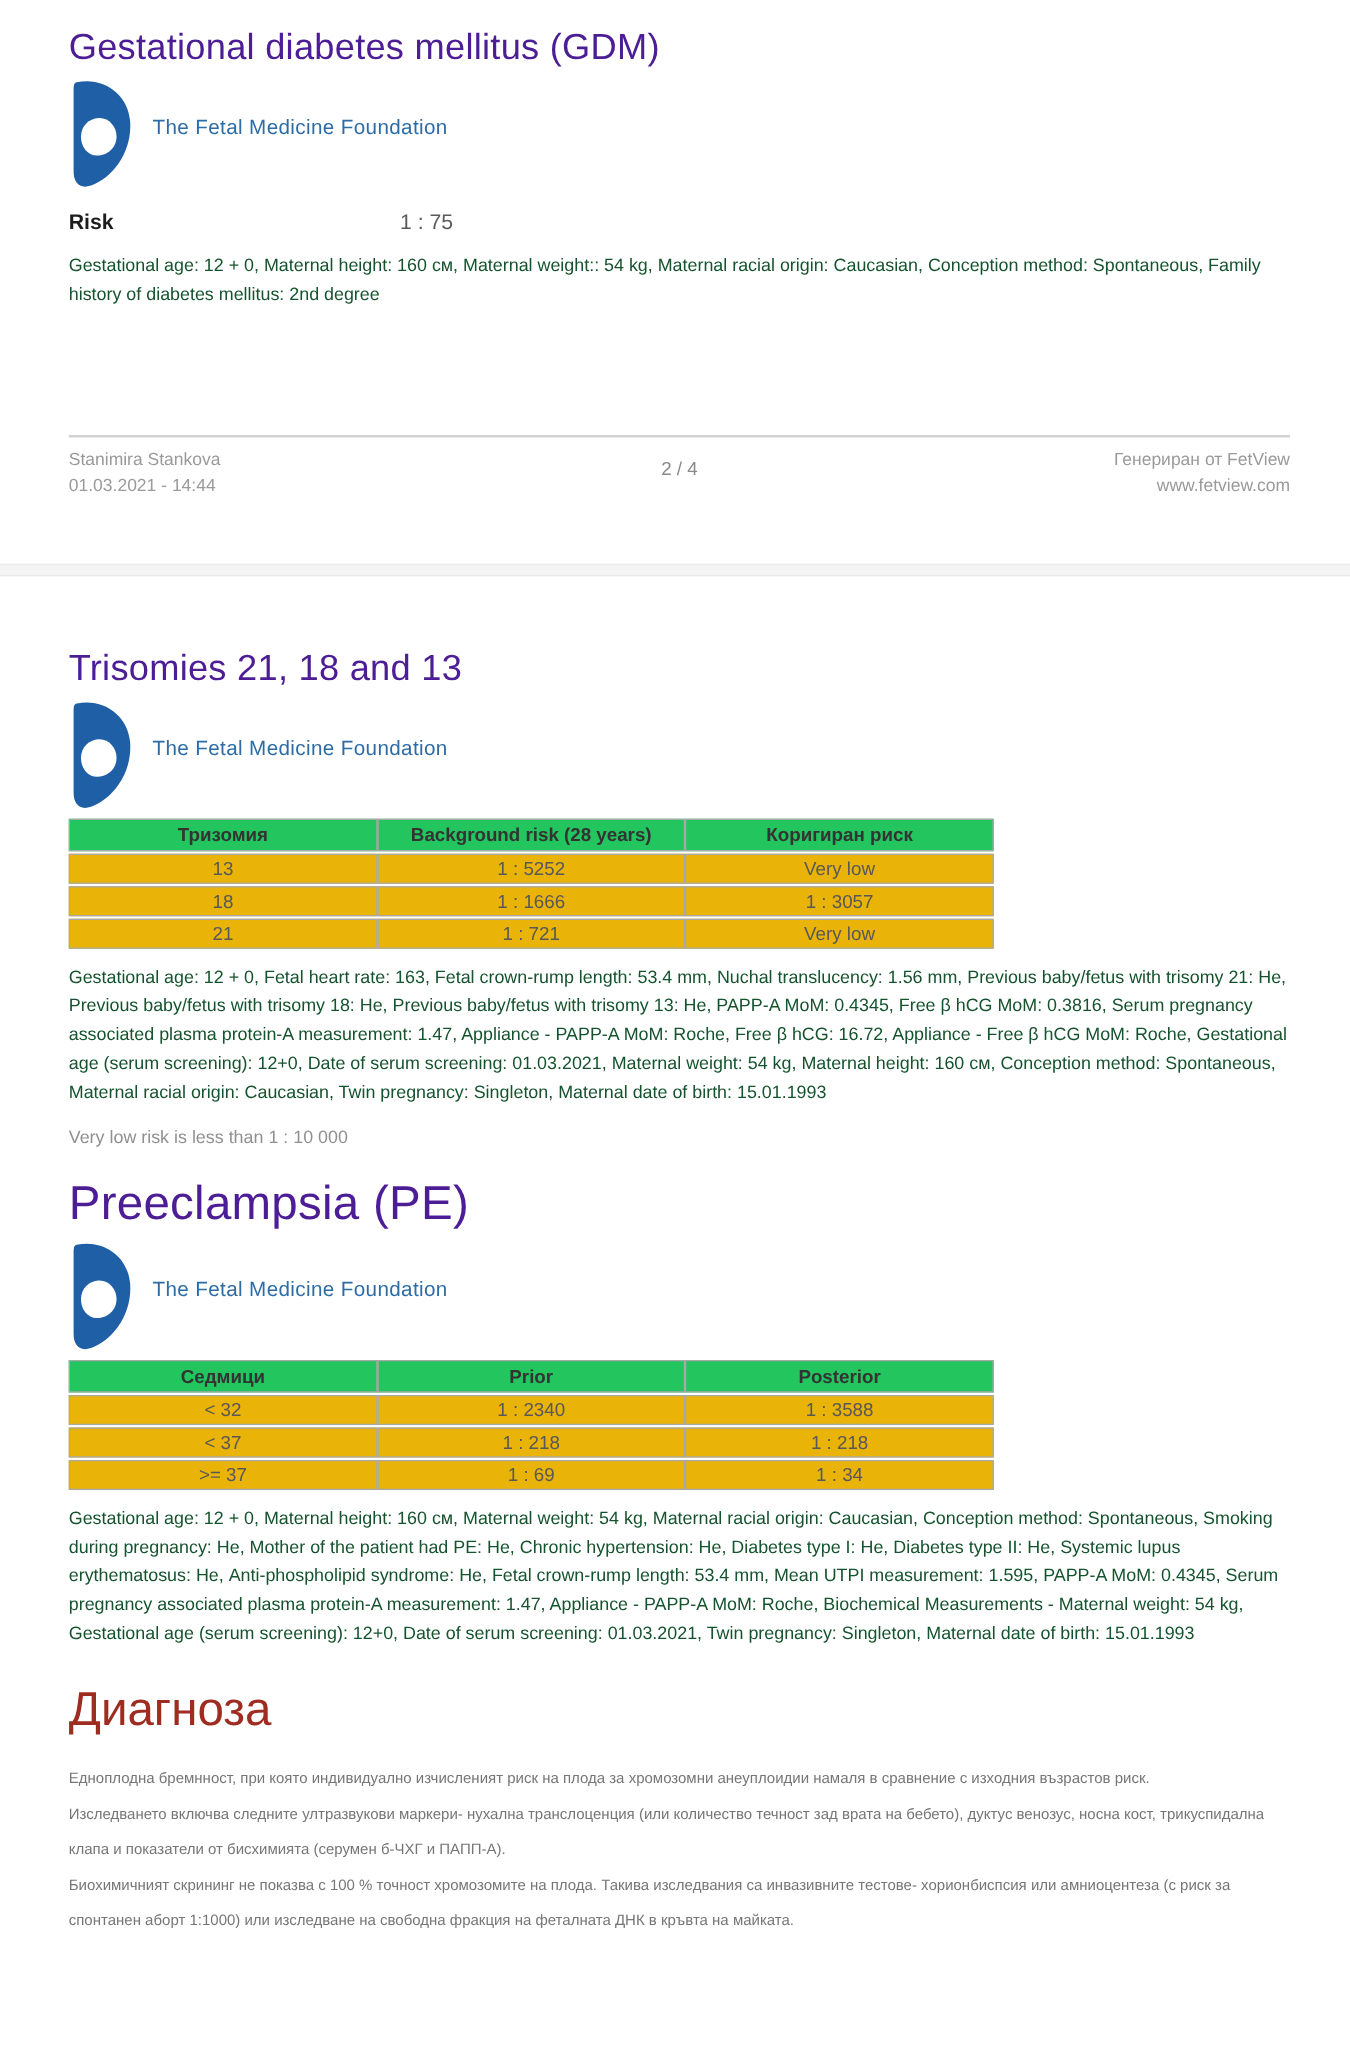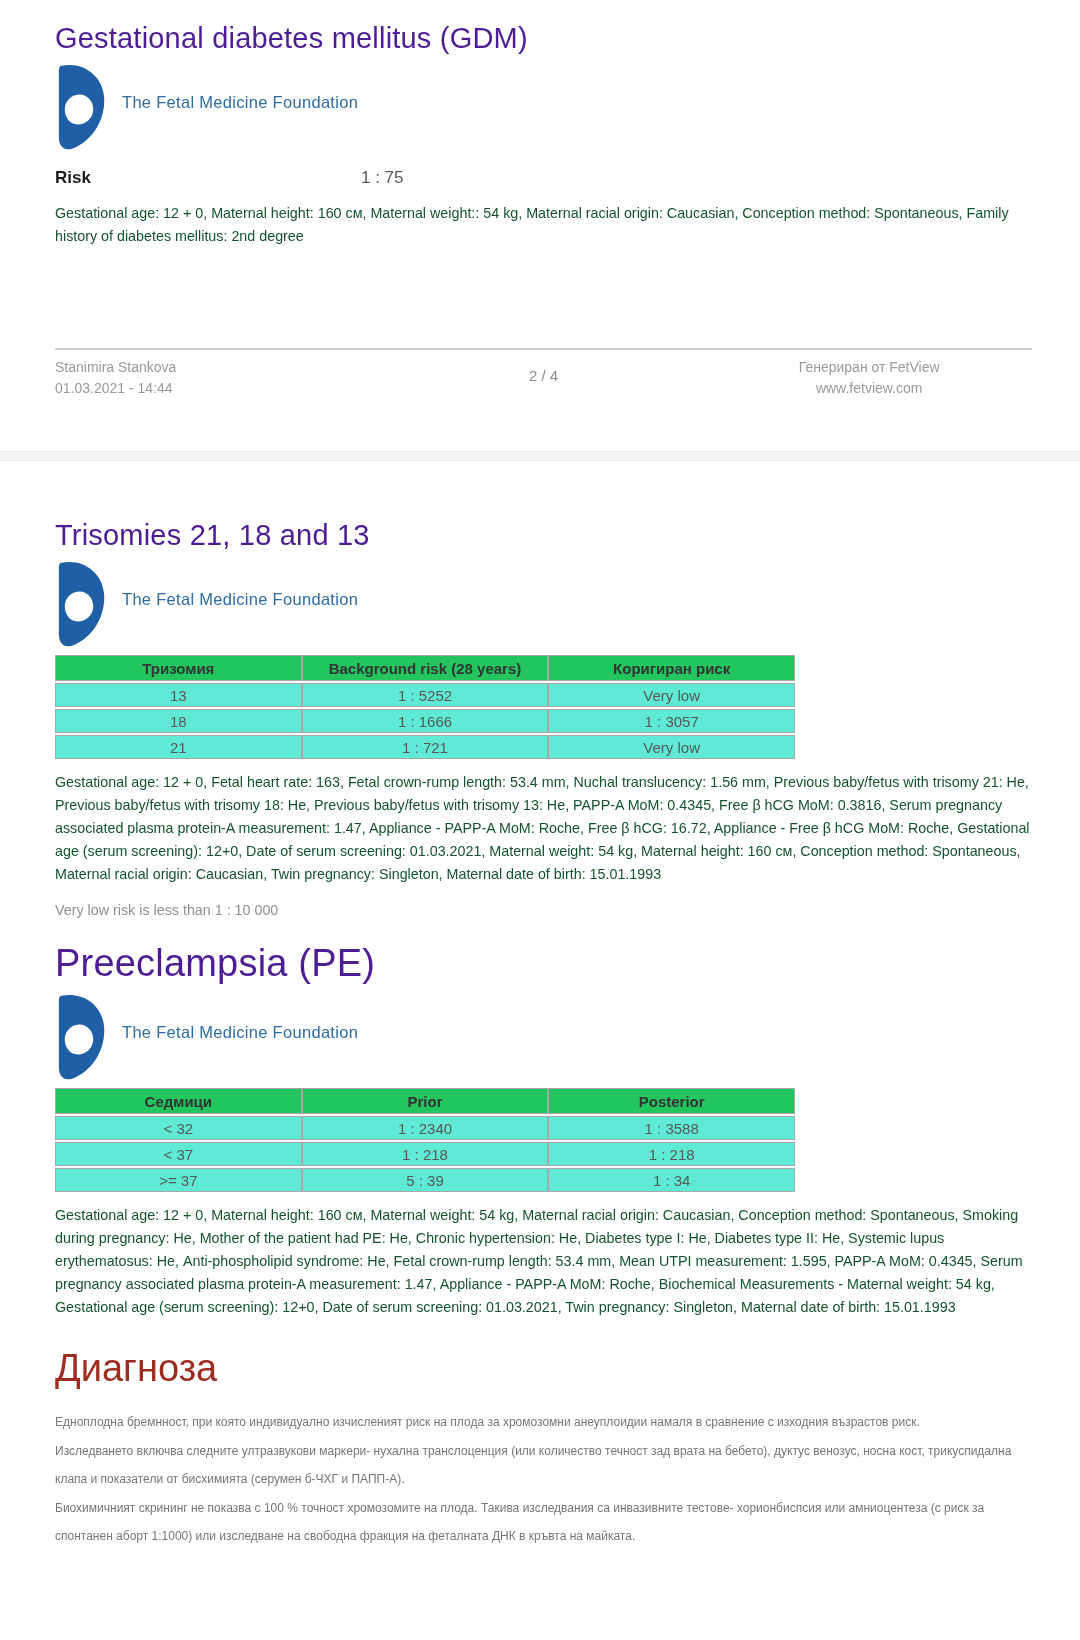--- a/index.html
+++ b/index.html
@@ -18,54 +18,54 @@
   .h1-lg { font-size: 38px; }
   .h-red  { color: #9e2c20; font-weight: 400; font-size: 38px; }
 
   .logo-row { display: flex; align-items: center; margin-top: 9px; }
   .logo-svg { width: 53px; height: 87px; flex: 0 0 auto; }
   .fmf-label {
     color: #2d6ca5; font-size: 16.5px; margin-left: 14px; margin-top: -10px;
     letter-spacing: 0.3px;
   }
 
-  .risk-row { display: flex; margin-top: 17px; gap: 41px; }
+  .risk-row { display: flex; margin-top: 17px; }
   .risk-label { font-weight: 700; font-size: 17px; color: #1c1c1c; width: 265px; }
   .risk-value { font-size: 17px; color: #5a5a5a; }
 
   .detail-par {
     margin-top: 14px; font-size: 14.3px; line-height: 23px; color: #14532d;
     max-width: 985px;
   }
 
   .footer-rule {
     margin-top: 100px; height: 2px; background: #d2d2d2; width: 100%;
   }
   .footer { display: flex; margin-top: 7px; font-size: 14px; color: #9a9a9a; line-height: 21px; }
   .footer-left { flex: 1; }
   .footer-center { flex: 1; text-align: center; color: #8a8a8a; font-size: 15px; padding-top: 8px; }
-  .footer-right { flex: 1; text-align: center; }
+  .footer-right { flex: 1; text-align: right; }
 
   .page-break {
     margin: 52px 0 0 -55px; width: 1080px; height: 10px;
     background: #f4f4f4; border-top: 1px solid #eaeaea; border-bottom: 1px solid #eaeaea;
   }
 
   .sect-gap { margin-top: 58px; }
 
   table.risk-table {
     margin-top: 5px; width: 740px; border-collapse: separate; border-spacing: 0 2px;
     font-size: 15px; text-align: center;
   }
   table.risk-table th {
     background: #22c55e; border: 1px solid #a8a8a8; font-weight: 700; color: #333;
     height: 26px; width: 33.33%;
   }
   table.risk-table td {
-    background: #5eead4; border: 1px solid #a8a8a8; color: #585858; height: 24px;
+    background: #eab308; border: 1px solid #a8a8a8; color: #585858; height: 24px;
   }
 
   .note { margin-top: 16px; font-size: 14.3px; color: #909090; }
 
   .diag-par {
     font-size: 12px; line-height: 28.5px; color: #767676; max-width: 990px;
   }
   .diag-block { margin-top: 18px; }
 </style>
 </head>
@@ -170,21 +170,21 @@
         <td>1 : 2340</td>
         <td>1 : 3588</td>
       </tr>
       <tr>
         <td>&lt; 37</td>
         <td>1 : 218</td>
         <td>1 : 218</td>
       </tr>
       <tr>
         <td>&gt;= 37</td>
-        <td>5 : 39</td>
+        <td>1 : 69</td>
         <td>1 : 34</td>
       </tr>
     </tbody>
   </table>
 
   <div class="detail-par" style="margin-top:10px">Gestational age: 12 + 0, Maternal height: 160 см, Maternal weight: 54 kg, Maternal racial origin: Caucasian, Conception method: Spontaneous, Smoking during pregnancy: Не, Mother of the patient had PE: Не, Chronic hypertension: Не, Diabetes type I: Не, Diabetes type II: Не, Systemic lupus erythematosus: Не, Anti-phospholipid syndrome: Не, Fetal crown-rump length: 53.4 mm, Mean UTPI measurement: 1.595, PAPP-A MoM: 0.4345, Serum pregnancy associated plasma protein-A measurement: 1.47, Appliance - PAPP-A MoM: Roche, Biochemical Measurements - Maternal weight: 54 kg, Gestational age (serum screening): 12+0, Date of serum screening: 01.03.2021, Twin pregnancy: Singleton, Maternal date of birth: 15.01.1993</div>
 
   <h1 class="h-red" style="margin-top:28px">Диагноза</h1>
 
   <div class="diag-block">

